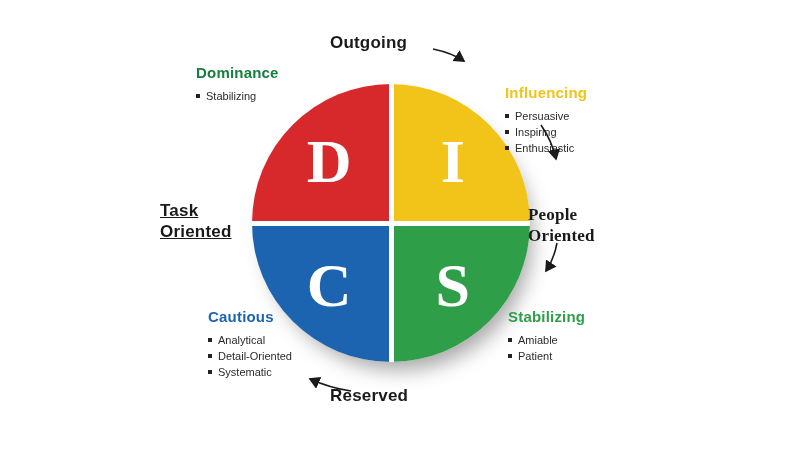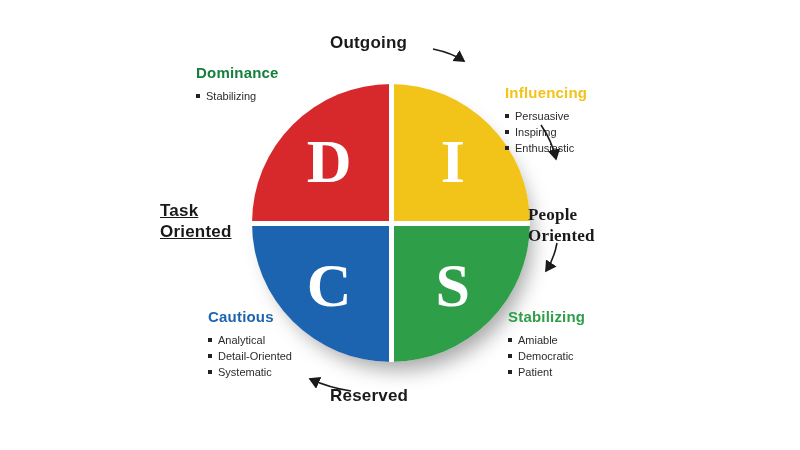--- a/index.html
+++ b/index.html
@@ -154,21 +154,20 @@
       <li>Analytical</li>
       <li>Detail-Oriented</li>
       <li>Systematic</li>
     </ul>
   </div>
 
   <div class="info stabilizing">
     <h3 style="color: rgb(47, 158, 73);">Stabilizing</h3>
     <ul>
       <li>Amiable</li>
-      <li>Democratic</li>
       <li>Patient</li>
     </ul>
   </div>
 
   <svg class="arrows" width="800" height="450" viewBox="0 0 800 450">
     <defs>
       <marker id="ah" markerWidth="9" markerHeight="9" refX="6" refY="4" orient="auto">
         <path d="M0,0 L7,4 L0,8 Z" fill="#1a1a1a"></path>
       </marker>
     </defs>

